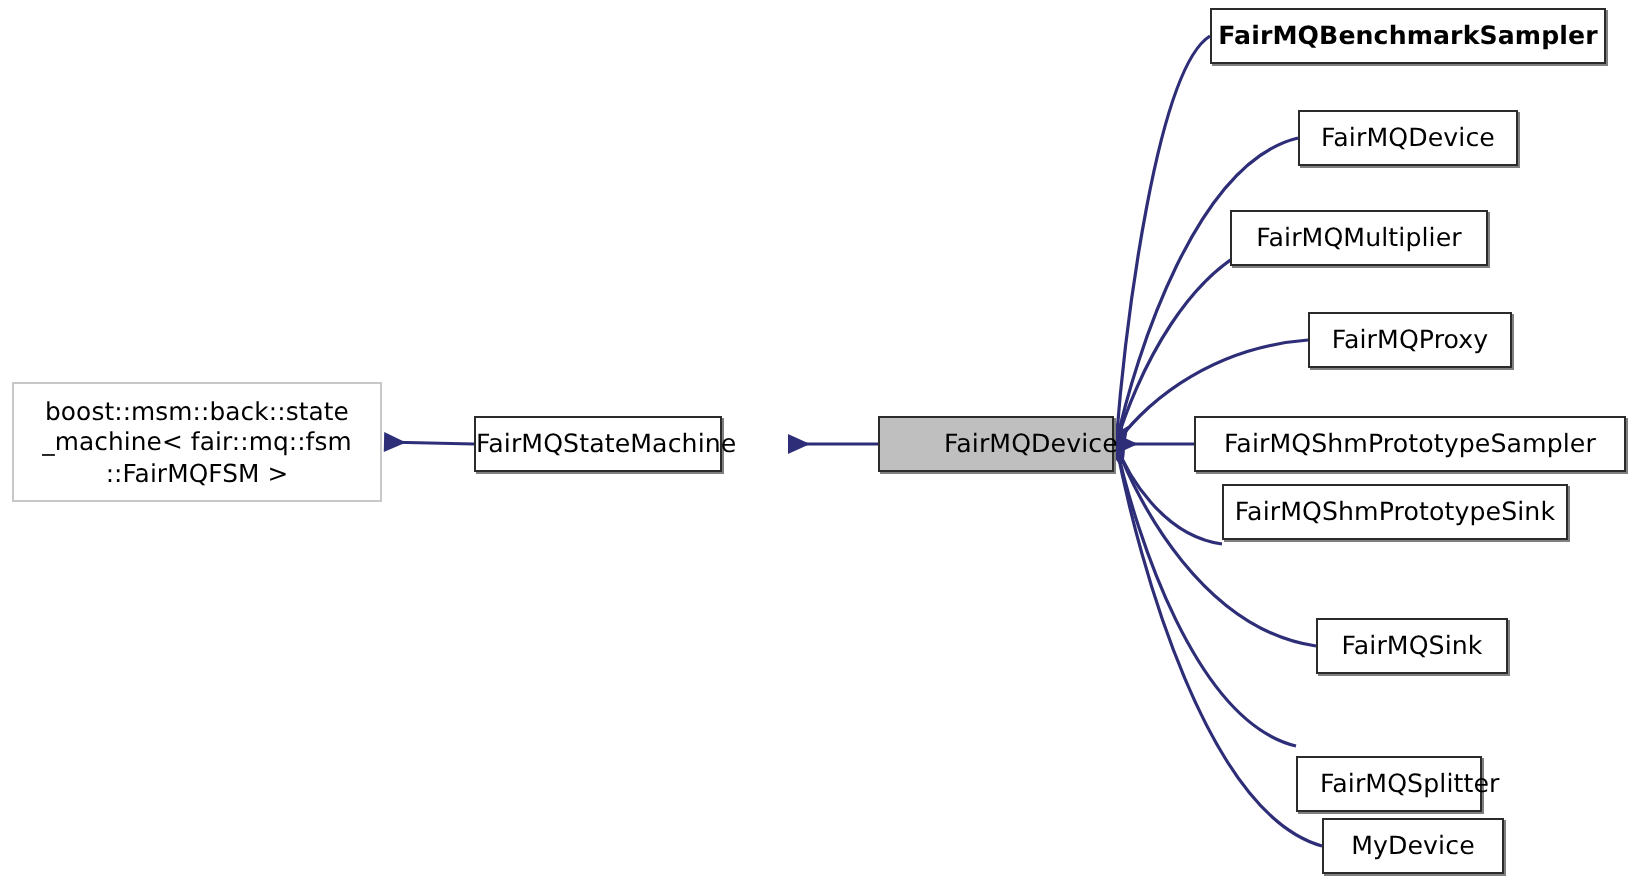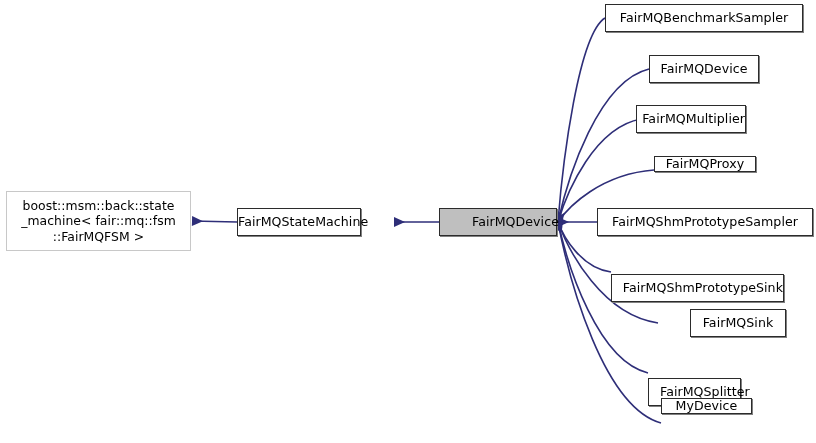--- a/index.html
+++ b/index.html
@@ -88,42 +88,42 @@
   <div id="nodes-layer">
       <div class="node external" style="left: 6px; top: 191px; width: 185px; height: 60px;">
         <span class="node-label">boost::msm::back::state<br>_machine&lt; fair::mq::fsm<br>::FairMQFSM &gt;</span>
       </div>
       <div class="node" style="left: 237px; top: 208px; width: 124px; height: 28px;">
         <span class="node-label">FairMQStateMachine</span>
       </div>
       <div class="node current" style="left: 439px; top: 208px; width: 118px; height: 28px;">
         <span class="node-label">FairMQDevice</span>
       </div>
-      <div class="node" style="left: 605px; top: 4px; width: 198px; height: 28px;">
+      <div class="node" style="left: 605px; top: 4px; width: 198px; height: 28px; font-weight: bold;">
         <span class="node-label">FairMQBenchmarkSampler</span>
       </div>
       <div class="node" style="left: 649px; top: 55px; width: 110px; height: 28px;">
         <span class="node-label">FairMQDevice</span>
       </div>
-      <div class="node" style="left: 636px; top: 105px; width: 110px; height: 28px; text-align: right;">
+      <div class="node" style="left: 615px; top: 105px; width: 129px; height: 28px;">
         <span class="node-label">FairMQMultiplier</span>
       </div>
-      <div class="node" style="left: 654px; top: 156px; width: 102px; height: 16px;">
+      <div class="node" style="left: 654px; top: 156px; width: 102px; height: 28px;">
         <span class="node-label">FairMQProxy</span>
       </div>
       <div class="node" style="left: 597px; top: 208px; width: 216px; height: 28px; text-align: center;">
         <span class="node-label">FairMQShmPrototypeSampler</span>
       </div>
-      <div class="node" style="left: 611px; top: 274px; width: 173px; height: 28px; text-align: right;">
+      <div class="node" style="left: 611px; top: 242px; width: 173px; height: 28px;">
         <span class="node-label">FairMQShmPrototypeSink</span>
       </div>
-      <div class="node" style="left: 658px; top: 309px; width: 96px; height: 28px; margin-left: 32px;">
+      <div class="node" style="left: 658px; top: 309px; width: 96px; height: 28px;">
         <span class="node-label">FairMQSink</span>
       </div>
       <div class="node" style="left: 648px; top: 378px; width: 93px; height: 28px; padding-left: 11px;">
         <span class="node-label">FairMQSplitter</span>
       </div>
-      <div class="node" style="left: 661px; top: 398px; width: 91px; height: 16px;">
+      <div class="node" style="left: 661px; top: 409px; width: 91px; height: 28px;">
         <span class="node-label">MyDevice</span>
       </div>
     </div>
 
 </div>
 
 </body></html>

